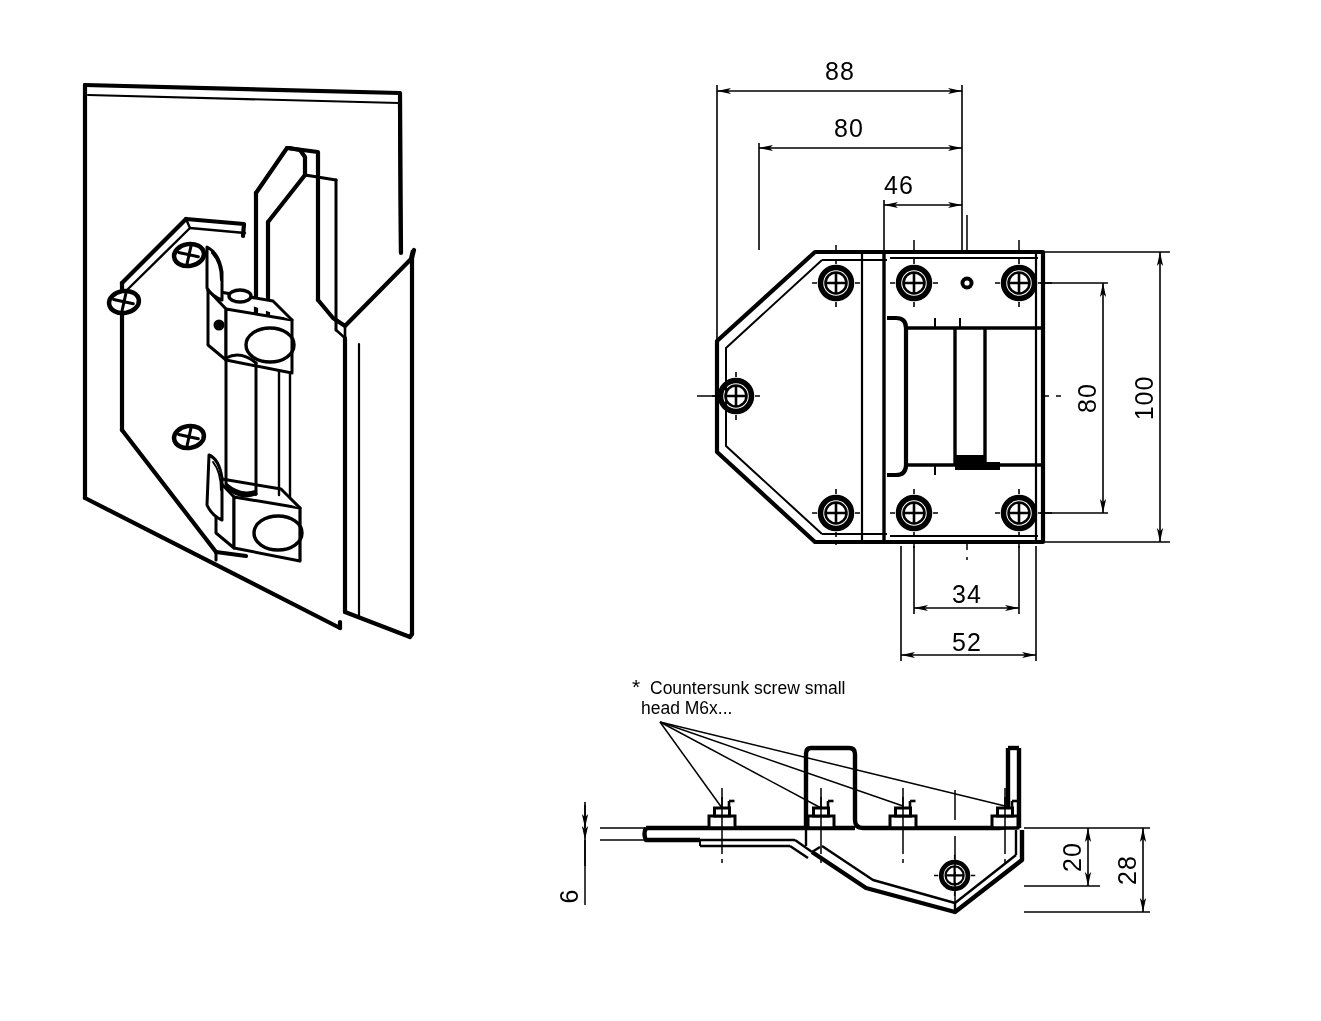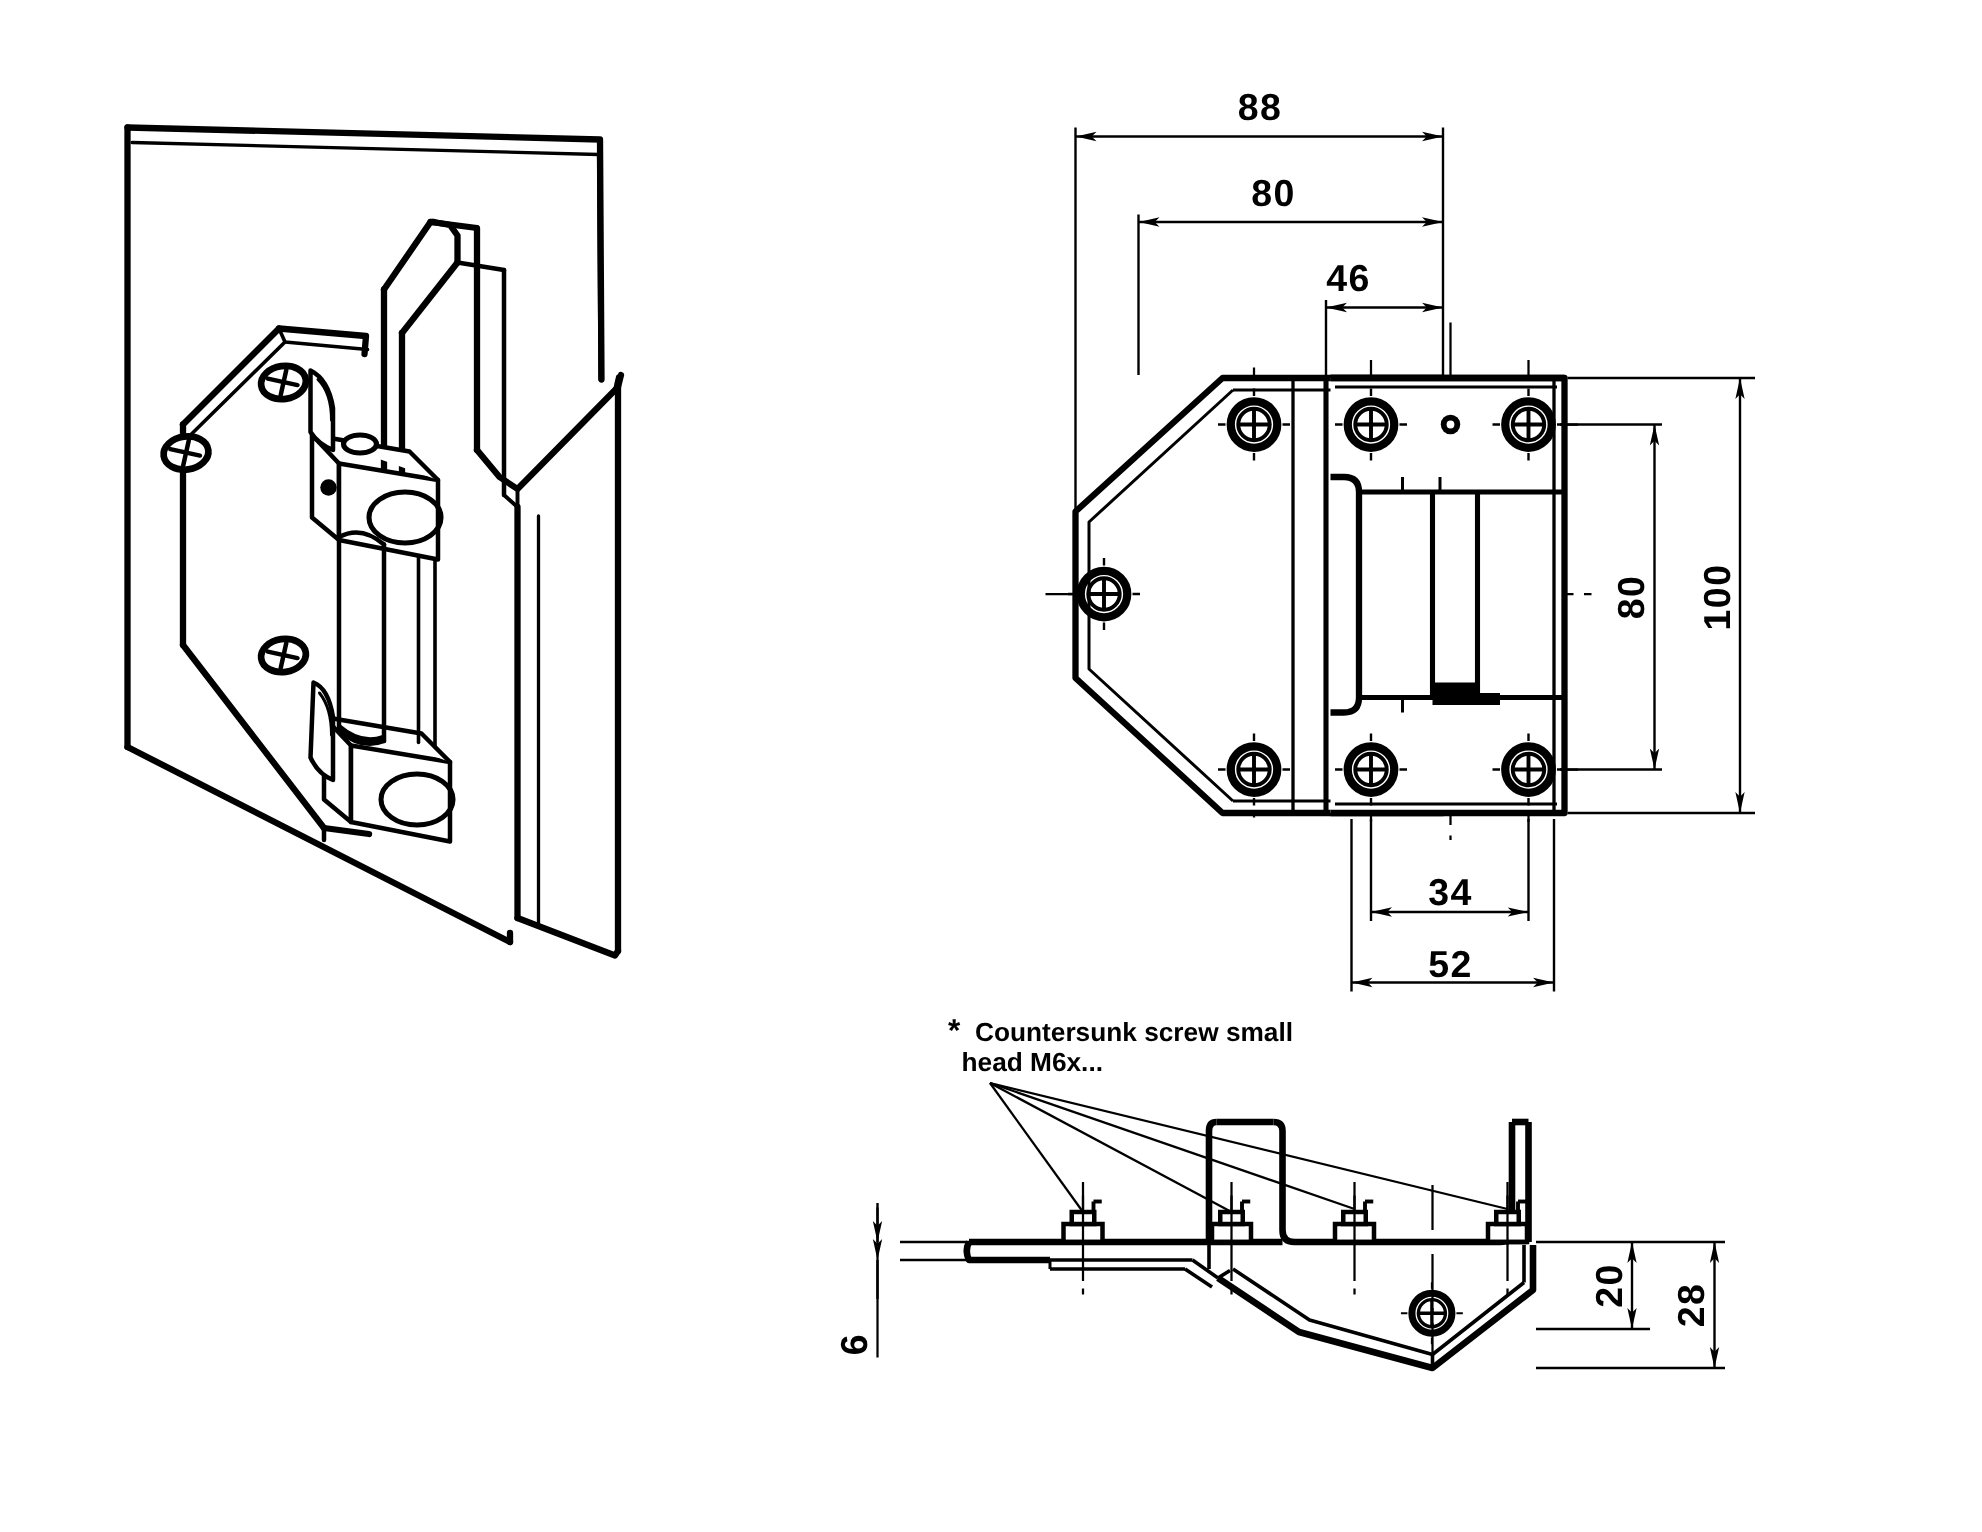--- a/index.html
+++ b/index.html
@@ -1,18 +1,18 @@
 <!DOCTYPE html>
 <html><head>
 <meta charset="utf-8">
 <style>
   html,body{margin:0;padding:0;background:#fff;}
   body{width:1321px;height:1021px;position:relative;overflow:hidden;
        font-family:"Liberation Sans",sans-serif;color:#000;}
-  #sheet{position:absolute;inset:0;font-weight:bold;}
+  #sheet{position:absolute;inset:0;}
   svg{display:block;}
   .dimtxt{font-family:"Liberation Sans",sans-serif;font-size:25px;fill:#000;
           letter-spacing:1px;}
   .note{font-family:"Liberation Sans",sans-serif;font-size:17.5px;fill:#000;}
   .star{font-family:"Liberation Sans",sans-serif;font-size:21px;fill:#000;}
 </style>
 </head>
 <body>
 
 <div id="sheet">

